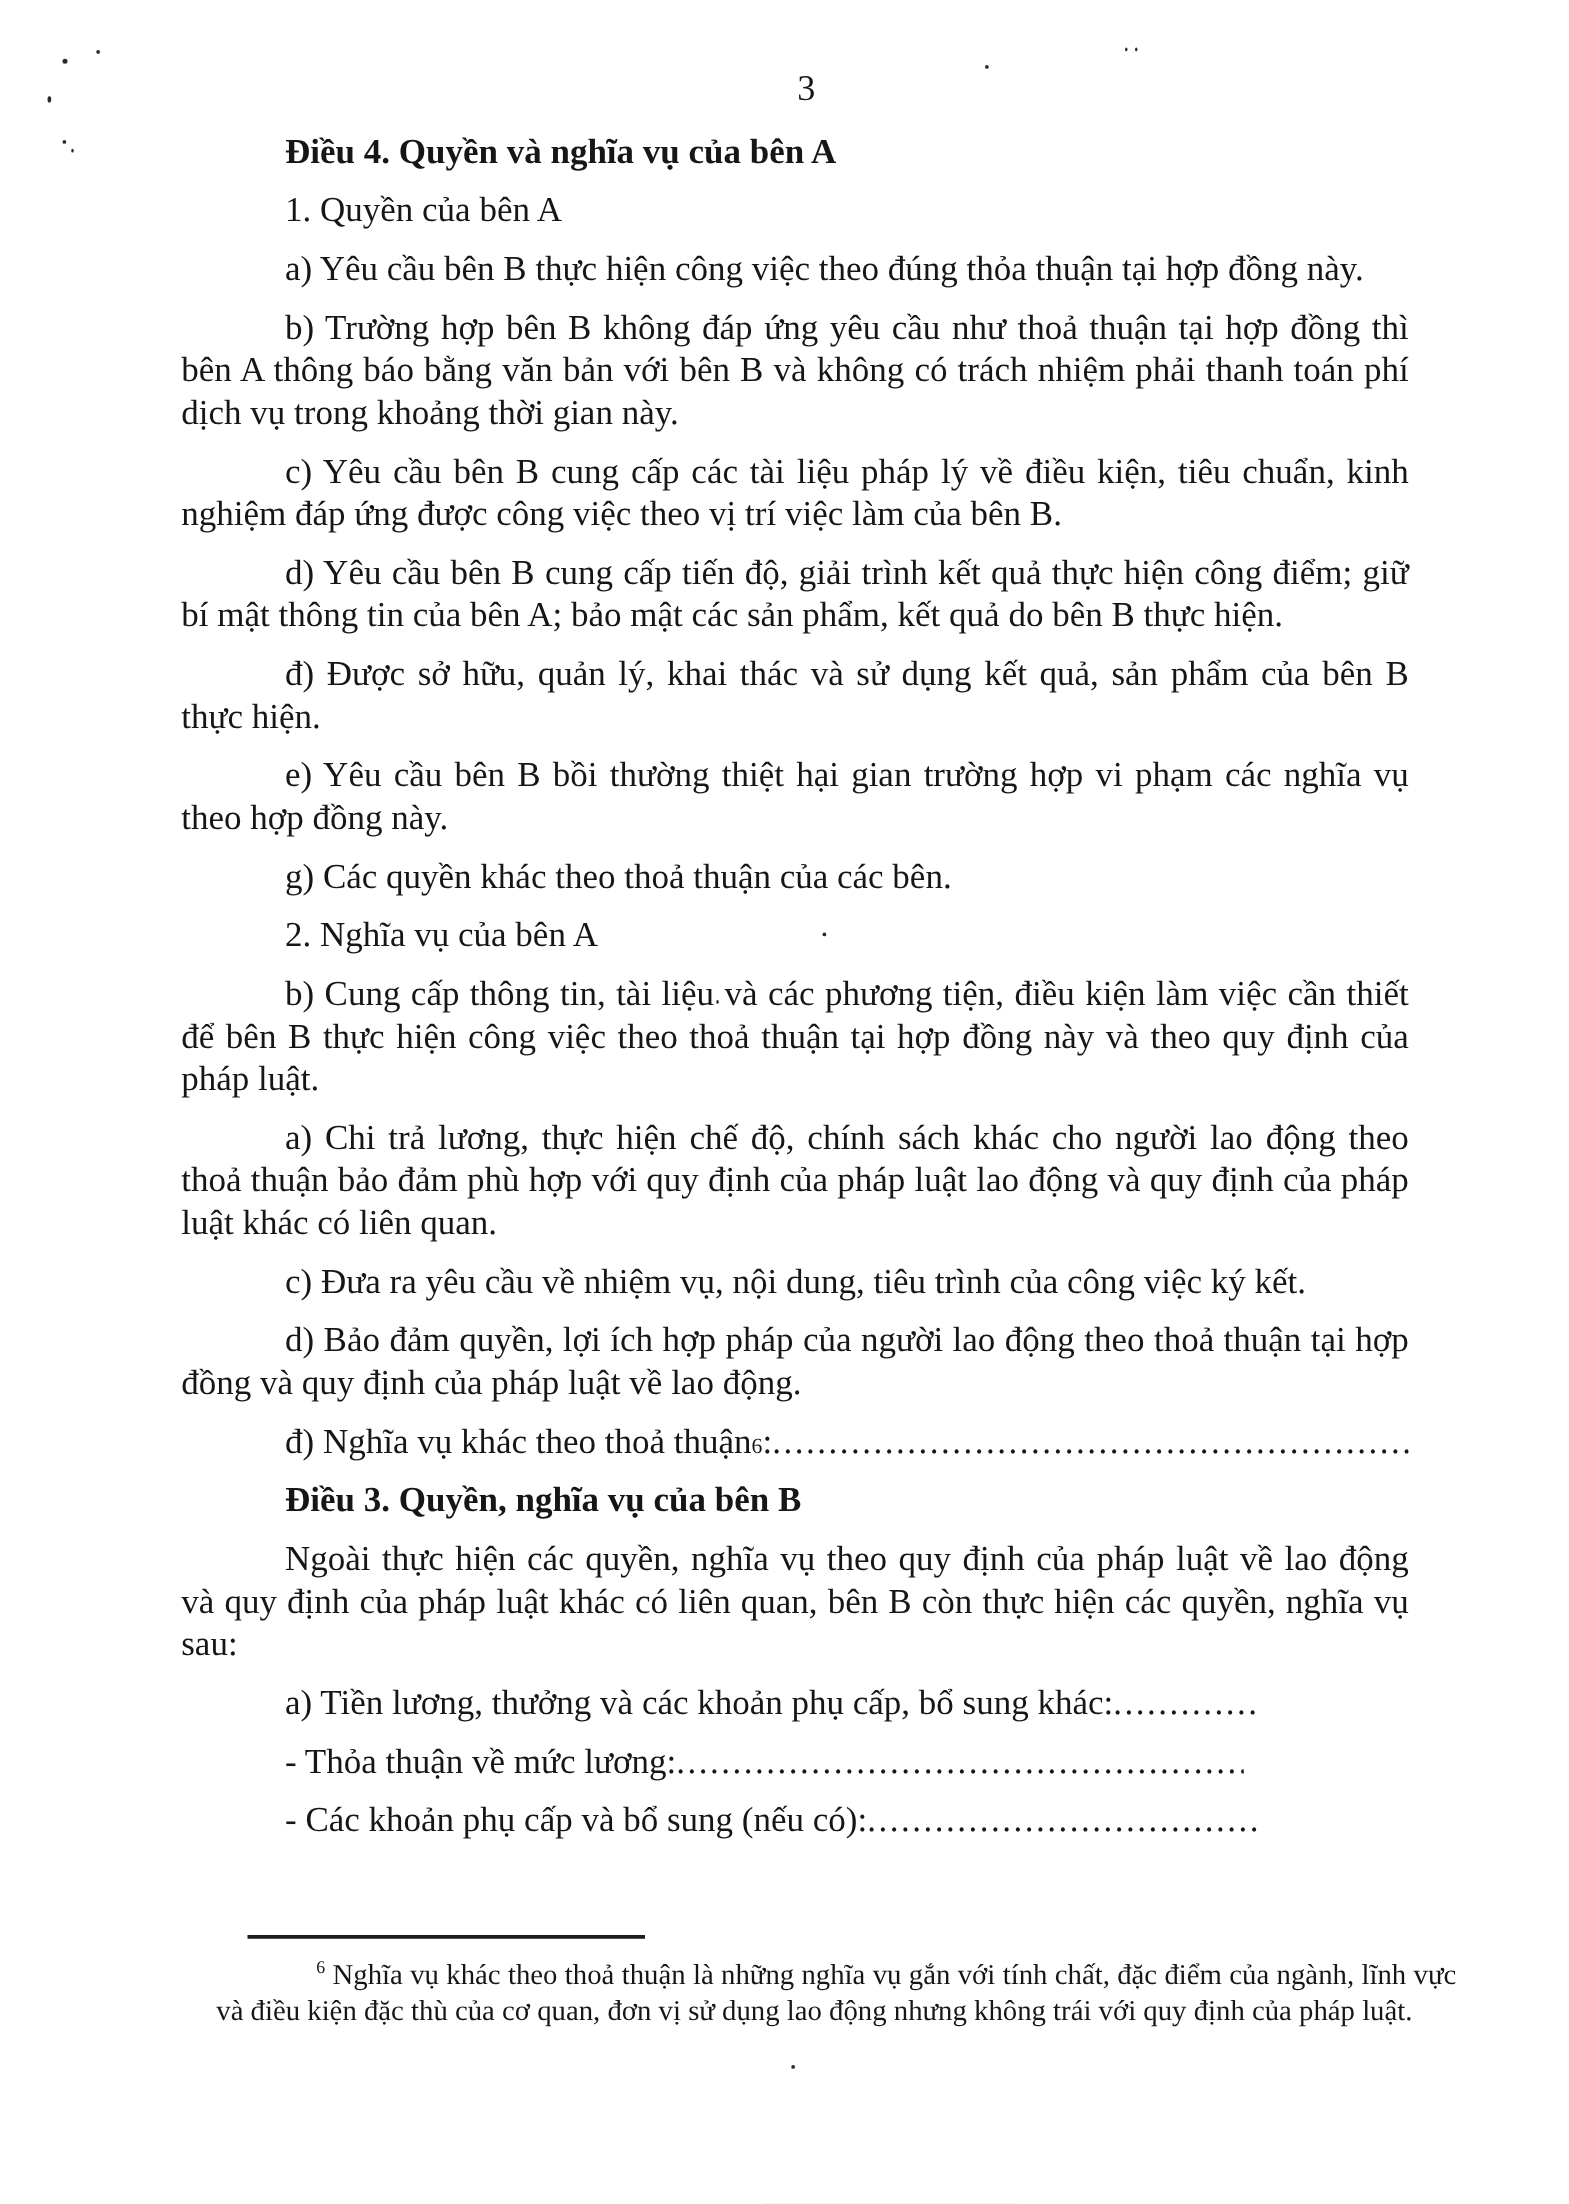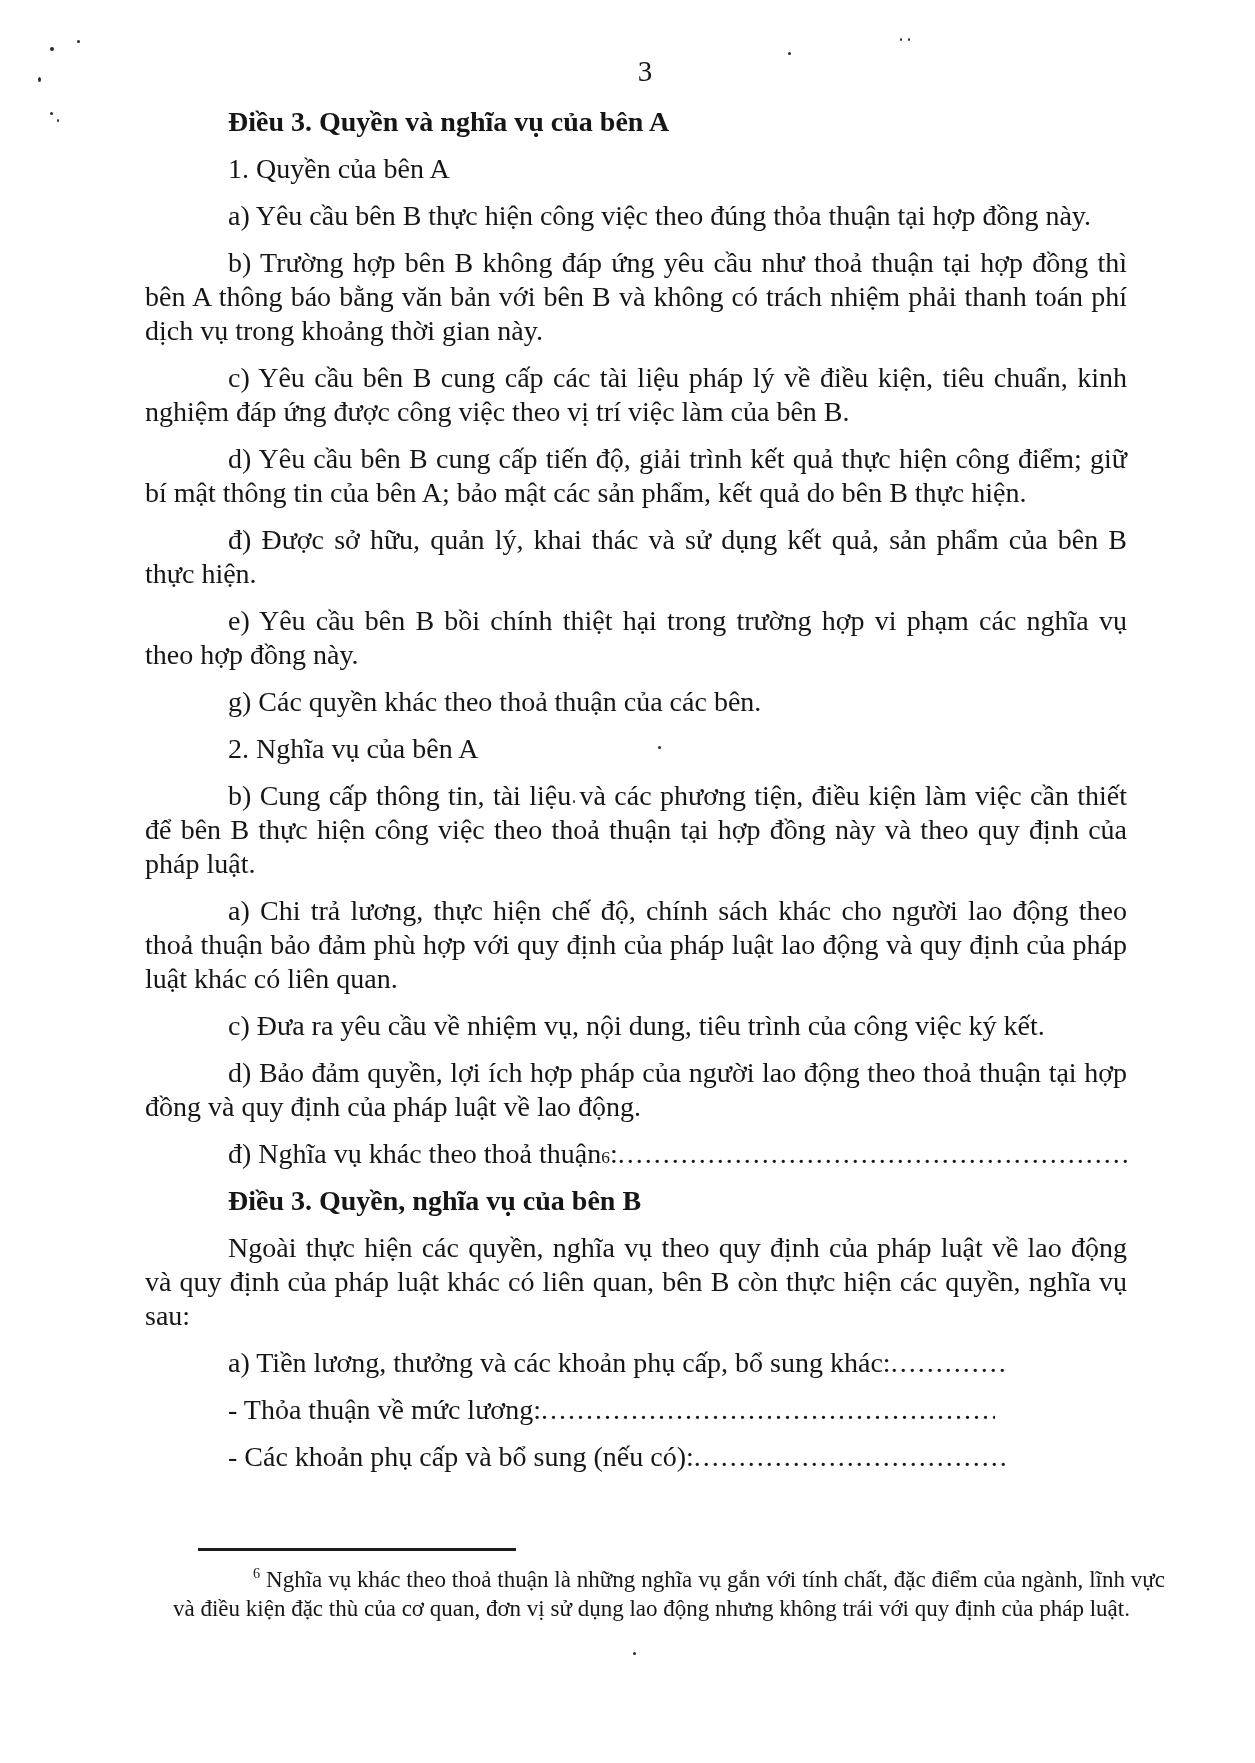--- a/index.html
+++ b/index.html
@@ -66,28 +66,28 @@
   <div class="speck" style="left:788px;top:52px;width:3px;height:3px;"></div>
   <div class="speck" style="left:900px;top:38px;width:2px;height:3px;"></div>
   <div class="speck" style="left:908px;top:38px;width:2px;height:3px;"></div>
   <div class="speck" style="left:658px;top:746px;width:3px;height:3px;"></div>
   <div class="speck" style="left:573px;top:800px;width:2px;height:3px;"></div>
   <div class="speck" style="left:633px;top:1652px;width:3px;height:3px;"></div>
 
   <div class="page-number">3</div>
 
   <div class="content">
-      <p class="para heading"><span class="pre">Điều 3. Quyền và nghĩa vụ của bên A</span></p>
+      <p class="para heading"><span class="pre">Điều 4. Quyền và nghĩa vụ của bên A</span></p>
       <p class="para body"><span class="pre">1. Quyền của bên A</span></p>
       <p class="para body"><span class="pre">a) Yêu cầu bên B thực hiện công việc theo đúng thỏa thuận tại hợp đồng này.</span></p>
       <p class="para body"><span class="pre">b) Trường hợp bên B không đáp ứng yêu cầu như thoả thuận tại hợp đồng thì bên A thông báo bằng văn bản với bên B và không có trách nhiệm phải thanh toán phí dịch vụ trong khoảng thời gian này.</span></p>
       <p class="para body"><span class="pre">c) Yêu cầu bên B cung cấp các tài liệu pháp lý về điều kiện, tiêu chuẩn, kinh nghiệm đáp ứng được công việc theo vị trí việc làm của bên B.</span></p>
       <p class="para body"><span class="pre">d) Yêu cầu bên B cung cấp tiến độ, giải trình kết quả thực hiện công điểm; giữ bí mật thông tin của bên A; bảo mật các sản phẩm, kết quả do bên B thực hiện.</span></p>
       <p class="para body"><span class="pre">đ) Được sở hữu, quản lý, khai thác và sử dụng kết quả, sản phẩm của bên B thực hiện.</span></p>
-      <p class="para body"><span class="pre">e) Yêu cầu bên B bồi chính thiệt hại trong trường hợp vi phạm các nghĩa vụ theo hợp đồng này.</span></p>
+      <p class="para body"><span class="pre">e) Yêu cầu bên B bồi thường thiệt hại gian trường hợp vi phạm các nghĩa vụ theo hợp đồng này.</span></p>
       <p class="para body"><span class="pre">g) Các quyền khác theo thoả thuận của các bên.</span></p>
       <p class="para body"><span class="pre">2. Nghĩa vụ của bên A</span></p>
       <p class="para body"><span class="pre">b) Cung cấp thông tin, tài liệu và các phương tiện, điều kiện làm việc cần thiết để bên B thực hiện công việc theo thoả thuận tại hợp đồng này và theo quy định của pháp luật.</span></p>
       <p class="para body"><span class="pre">a) Chi trả lương, thực hiện chế độ, chính sách khác cho người lao động theo thoả thuận bảo đảm phù hợp với quy định của pháp luật lao động và quy định của pháp luật khác có liên quan.</span></p>
       <p class="para body"><span class="pre">c) Đưa ra yêu cầu về nhiệm vụ, nội dung, tiêu trình của công việc ký kết.</span></p>
       <p class="para body"><span class="pre">d) Bảo đảm quyền, lợi ích hợp pháp của người lao động theo thoả thuận tại hợp đồng và quy định của pháp luật về lao động.</span></p>
       <p class="para body leader-line">
         <span class="pre">đ) Nghĩa vụ khác theo thoả thuận</span>
         <sup class="fnref">6</sup>
         <span class="pre">:</span>

